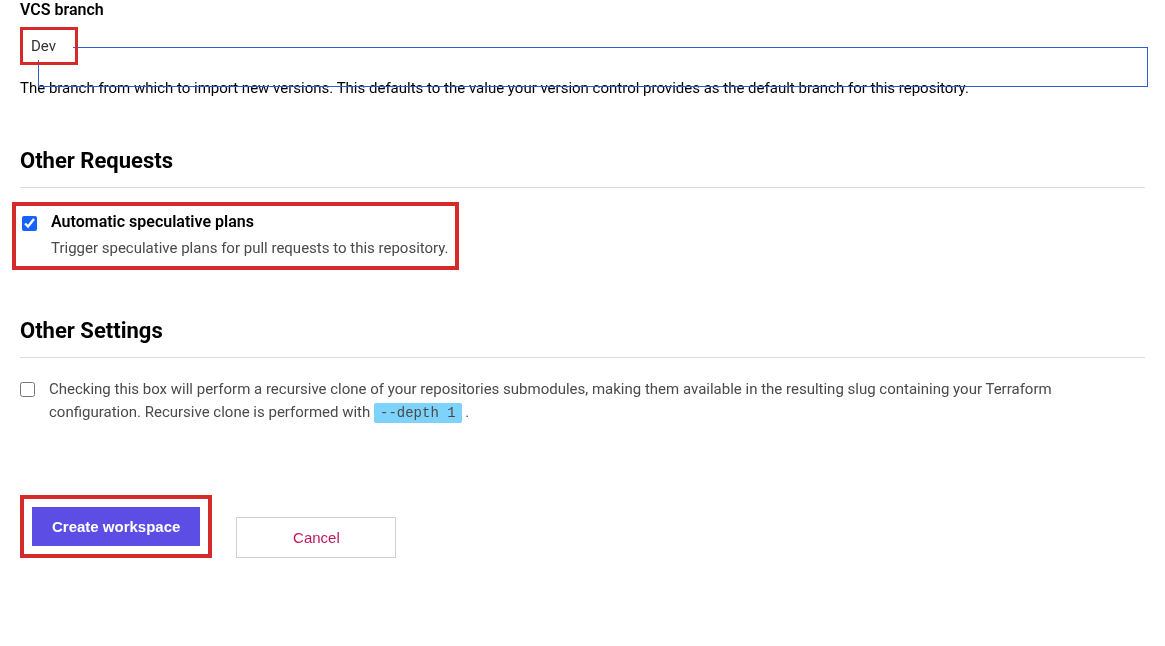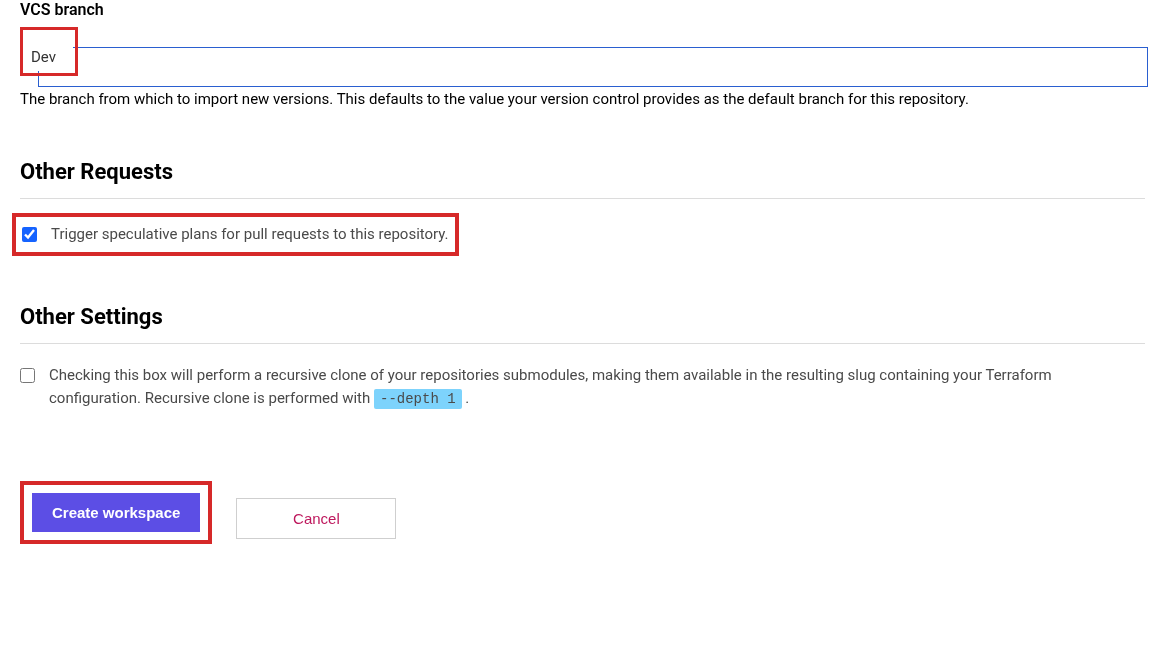--- a/index.html
+++ b/index.html
@@ -38,21 +38,20 @@
       outline: none;
       color: #333;
       font-family: inherit;
       position: relative;
     }
     .input-highlight-wrap .text-input {
       border: none;
       width: 48px;
       height: 28px;
       padding: 2px 6px;
-      margin-top: 11px;
     }
     .full-input-border {
       position: absolute;
       border: 1px solid #2a5fd0;
       height: 40px;
       width: 1110px;
       left: 18px;
       top: 47px;
       z-index: 1;
       pointer-events: none;
@@ -118,21 +117,21 @@
       font-family: "SFMono-Regular", Consolas, "Liberation Mono", Menlo, monospace;
       font-size: 14px;
       background: #7dd3fc;
       padding: 2px 6px;
       border-radius: 2px;
     }
     .button-row {
       display: flex;
       gap: 24px;
       margin-top: 70px;
-      align-items: center;
+      align-items: flex-end;
     }
     .primary-button-highlight {
       border: 4px solid #d62929;
       padding: 8px;
       display: inline-block;
     }
     .primary-button {
       background: #5c4ee5;
       color: #ffffff;
       font-size: 15px;
@@ -171,20 +170,21 @@
   <p class="helper-text">The branch from which to import new versions. This defaults to the value your version control provides as the default branch for this repository.</p>
 </div>
 
 <h2 class="section-heading">Other Requests</h2>
 <hr class="section-divider">
 
 <div class="highlight-box">
   <div class="checkbox-row">
     <input type="checkbox" class="checkbox-input" checked="" style="">
     <div class="checkbox-content">
+      <span class="checkbox-label">Automatic speculative plans</span>
       <p class="checkbox-description">Trigger speculative plans for pull requests to this repository.</p>
     </div>
   </div>
 </div>
 
 <h2 class="section-heading">Other Settings</h2>
 <hr class="section-divider">
 
 <div class="checkbox-row">
   <input type="checkbox" class="checkbox-input" style="">

